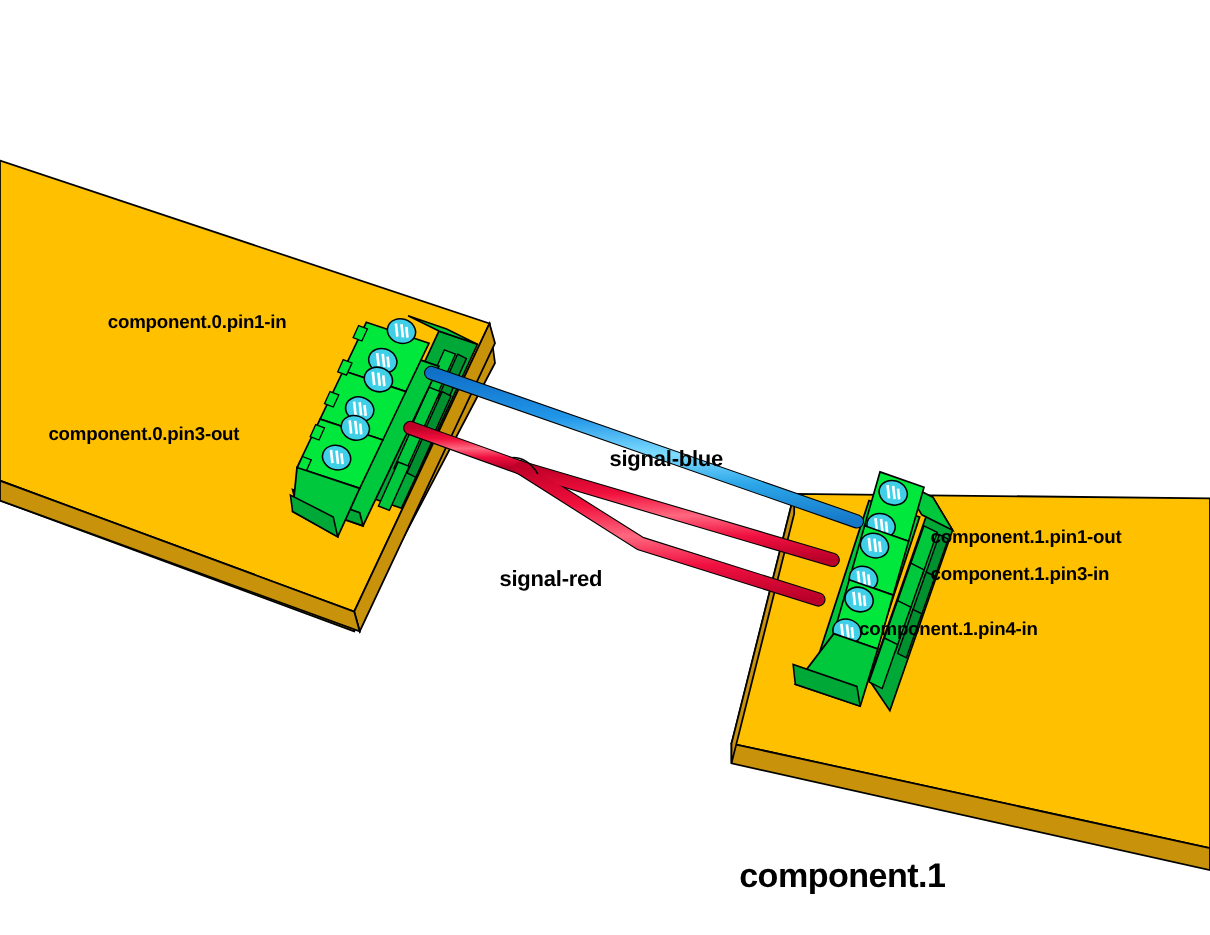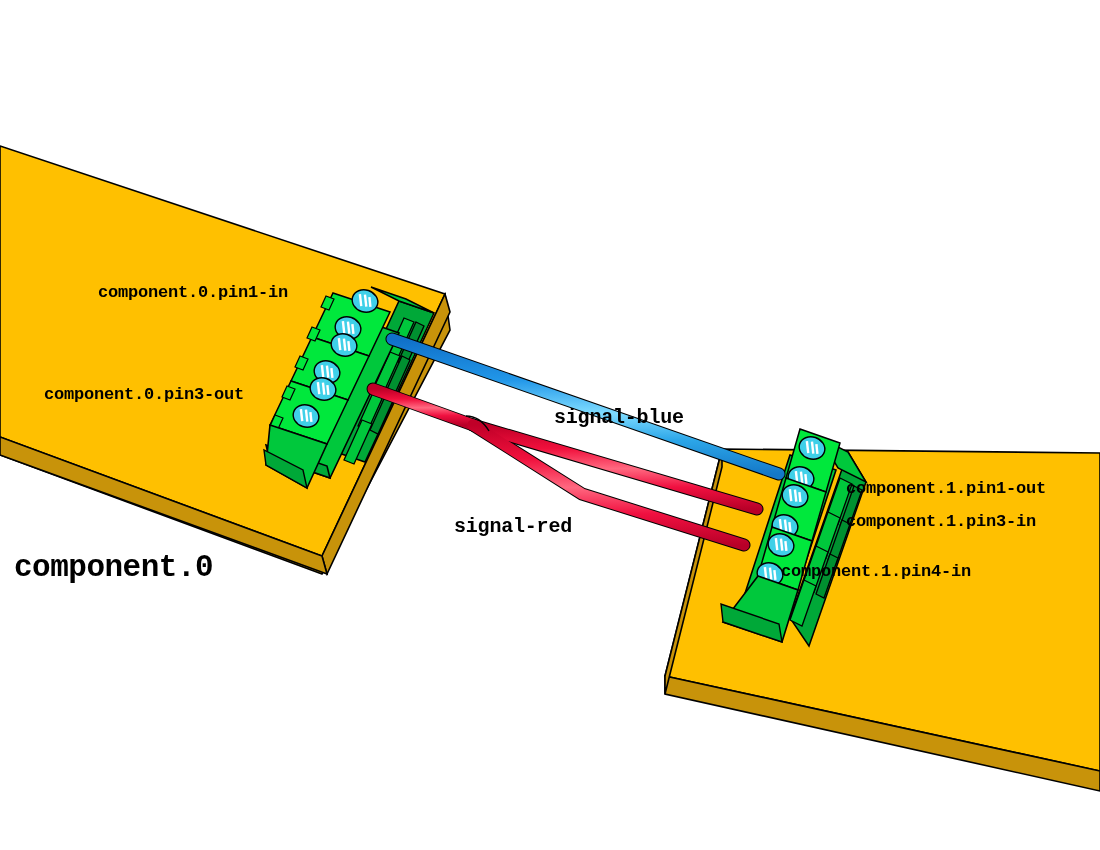--- a/index.html
+++ b/index.html
@@ -16,21 +16,21 @@
     font-family: "DejaVu Sans", "Liberation Sans", sans-serif;
   }
   svg#scene {
     position: absolute;
     top: 0; left: 0;
     width: 1100px;
     height: 850px;
   }
   .lbl {
     position: absolute;
-    font-family: Liberation Mono, monospace;
+    font-family: Liberation Sans, sans-serif;
     font-weight: bold;
     color: #000000;
     white-space: nowrap;
     line-height: 1;
   }
   .pin-label { font-size: 17px; letter-spacing: -0.2px; }
   .sig-label { font-size: 20px; letter-spacing: -0.2px; }
   .board-title { font-size: 31px; letter-spacing: -0.5px; }
 </style>
 </head>
@@ -249,16 +249,16 @@
   <div class="lbl pin-label" style="left:846px; top:443px;margin-top:37px;">component.1.pin1-out</div>
 
   <div class="lbl pin-label" style="left:846px; top:513px;">component.1.pin3-in</div>
 
   <div class="lbl pin-label" style="left:781px; top:563px;">component.1.pin4-in</div>
 
   <div class="lbl sig-label" style="left:554px; top:364px;margin-top:44px;">signal-blue</div>
 
   <div class="lbl sig-label" style="left:454px; top:517px;">signal-red</div>
 
-  <div class="lbl board-title" style="left:14px; top:552px;">component.0</div>
-
+
+  <div class="lbl board-title" style="left:672px; top:780px;">component.1</div>
 
 </div>
 
 </body></html>

